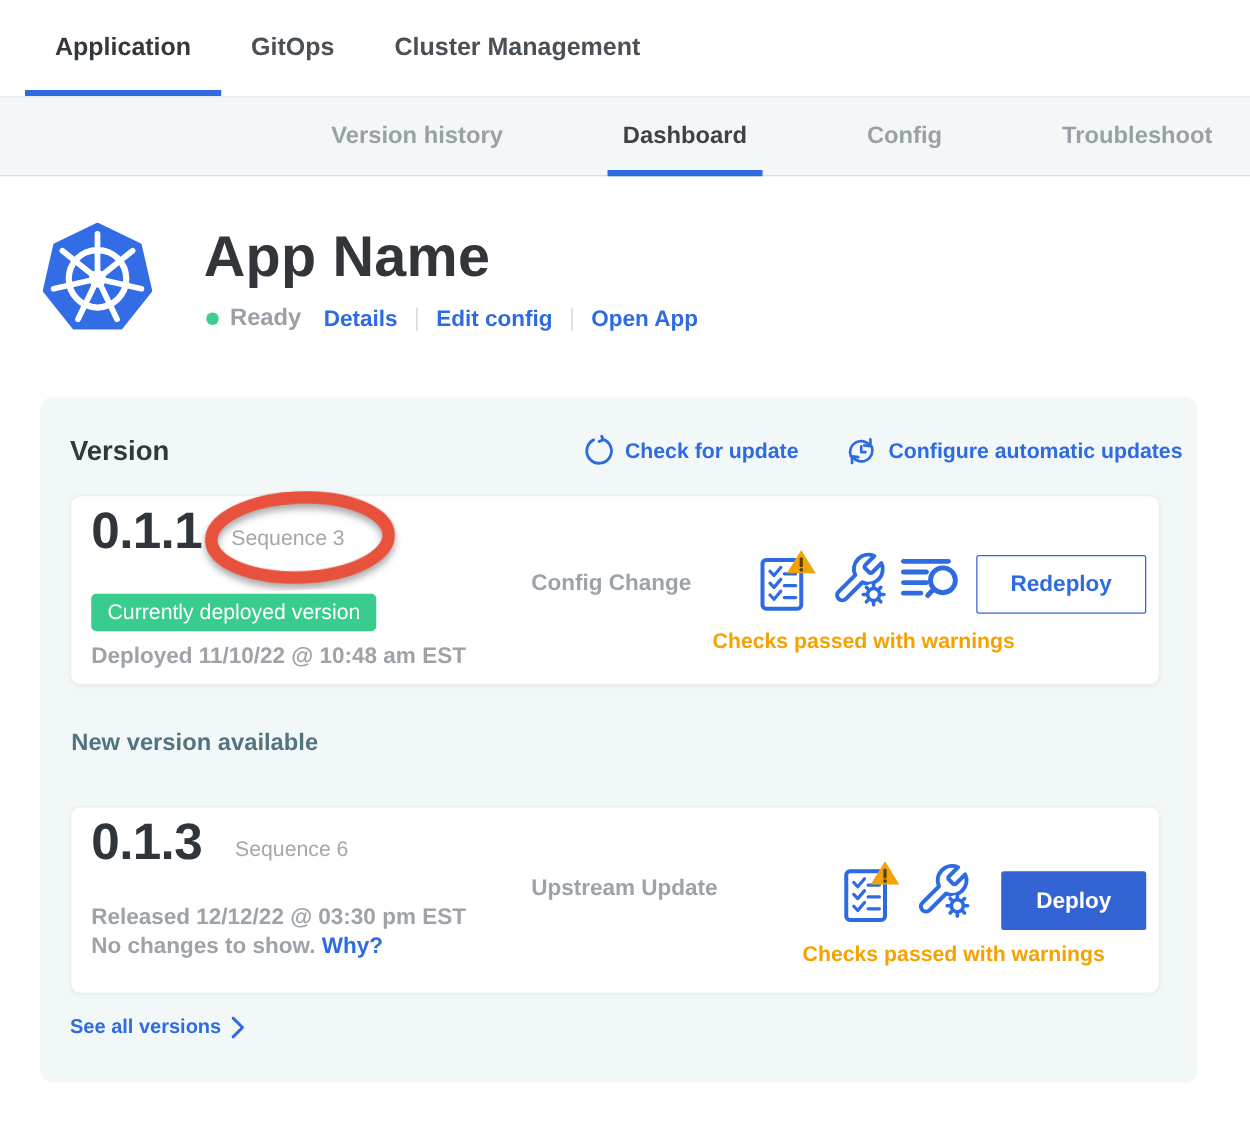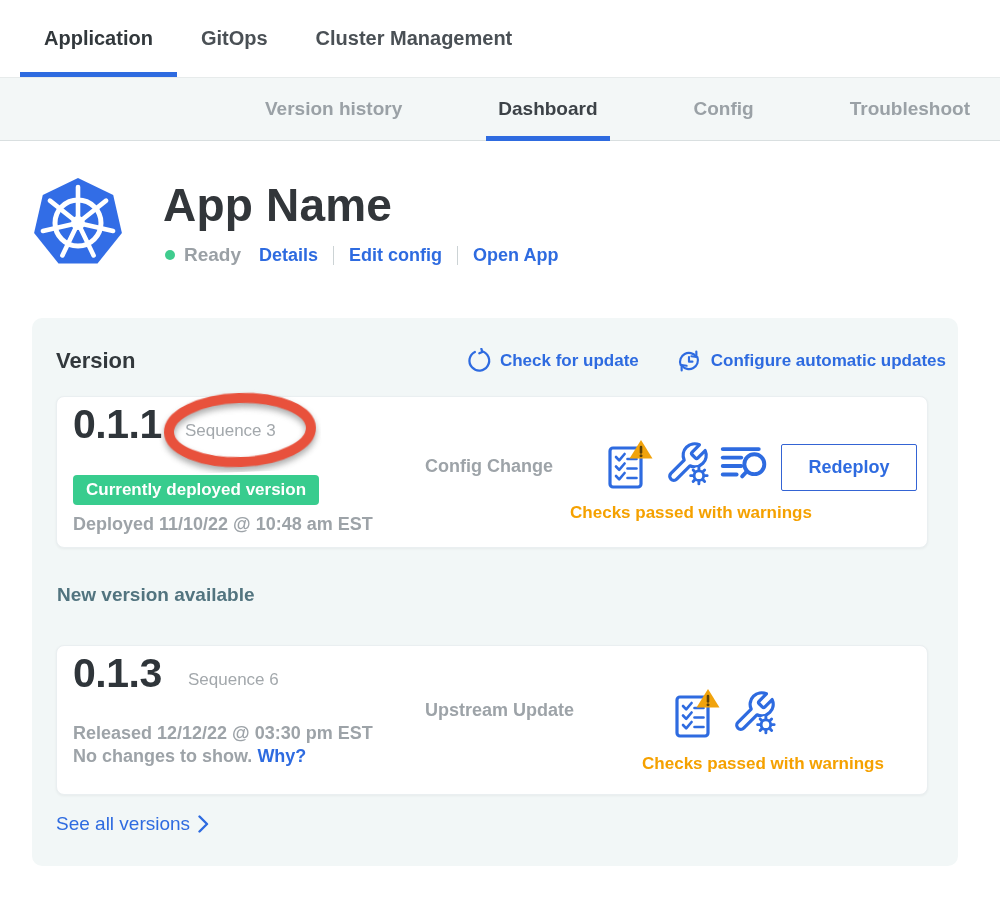--- a/index.html
+++ b/index.html
@@ -39,21 +39,21 @@
   .row-current { top:78px; height:152px; }
   .row-available { top:327px; height:150px; }
 
   .ver-number { position:absolute; left:16px; top:4px; font-size:41px; font-weight:800; color:#2f353a; letter-spacing:-0.5px; }
   .ver-seq { position:absolute; font-size:17px; color:#a3a8ac; }
   .seq-current { left:128px; top:24px; }
   .seq-available { left:131px; top:24px; }
 
   .annotation { position:absolute; left:102px; top:-7px; width:162px; height:82px; transform:rotate(-2deg); pointer-events:none; }
 
-  .deployed-badge { position:absolute; left:16px; top:78px; height:30px; display:inline-flex; align-items:center; padding:0 13px; background:#38cc8e; border-radius:4px; color:#fff; font-size:17px; font-weight:bold; }
+  .deployed-badge { position:absolute; left:16px; top:78px; height:30px; display:inline-flex; align-items:center; padding:0 13px; background:#38cc8e; border-radius:4px; color:#fff; font-size:17px; font-weight:normal; }
   .ver-meta { position:absolute; left:16px; font-size:18px; font-weight:bold; color:#9da3a8; }
   .meta-deployed { top:117px; }
   .meta-released { top:77px; }
   .meta-changes { top:100px; }
   .why-link { color:#2e6be0; font-weight:bold; cursor:pointer; }
 
   .ver-source { position:absolute; left:368px; font-size:18px; font-weight:bold; color:#9da3a8; }
   .src-current { top:59px; }
   .src-available { top:54px; }
 
@@ -66,21 +66,21 @@
   .checks-current { left:444px; top:106px; width:380px; text-align:center; }
   .checks-available { left:516px; top:108px; width:380px; text-align:center; }
 
   .btn { position:absolute; border-radius:2px; font-family:inherit; font-size:18px; font-weight:bold; cursor:pointer; }
   .btn-redeploy { left:724px; top:47px; width:136px; height:47px; background:#fff; border:1px solid #3464d4; color:#2e6be0; }
   .btn-deploy { left:744px; top:51px; width:116px; height:47px; background:#3464d4; border:1px solid #3464d4; color:#fff; }
 
   .new-version-heading { position:absolute; left:25px; top:266px; font-size:19px; font-weight:bold; color:#52747f; }
 
   .see-all { position:absolute; left:24px; top:495px; display:flex; align-items:center; cursor:pointer; }
-  .see-all .lbl { font-size:19px; font-weight:normal; color:#2e6be0; margin-right:8px; }
+  .see-all .lbl { font-size:16px; font-weight:bold; color:#2e6be0; margin-right:8px; }
 </style>
 </head>
 <body>
 
 <div class="page">
 
   <div class="topnav">
     <div class="topnav-tab active">
       <span>Application</span>
     </div>
@@ -260,20 +260,21 @@
             <line x1="15.2" y1="15.6" x2="16" y2="16.4"></line>
               <line x1="20.4" y1="20.8" x2="21.2" y2="21.6"></line>
             <line x1="15.2" y1="21.6" x2="16" y2="20.8"></line>
               <line x1="20.4" y1="16.4" x2="21.2" y2="15.6"></line>
           </g>
         </svg>
       </div>
 
       <div class="checks-status checks-available">Checks passed with warnings</div>
 
+      <button class="btn btn-deploy">Deploy</button>
     </div>
 
     <div class="see-all">
       <span class="lbl">See all versions</span>
       <svg width="11" height="18" viewBox="0 0 11 18" fill="none" stroke="#2e6be0" stroke-width="2.4" stroke-linecap="round" stroke-linejoin="round">
         <polyline points="1.5,1.5 9,9 1.5,16.5"></polyline>
       </svg>
     </div>
   </div>
 

